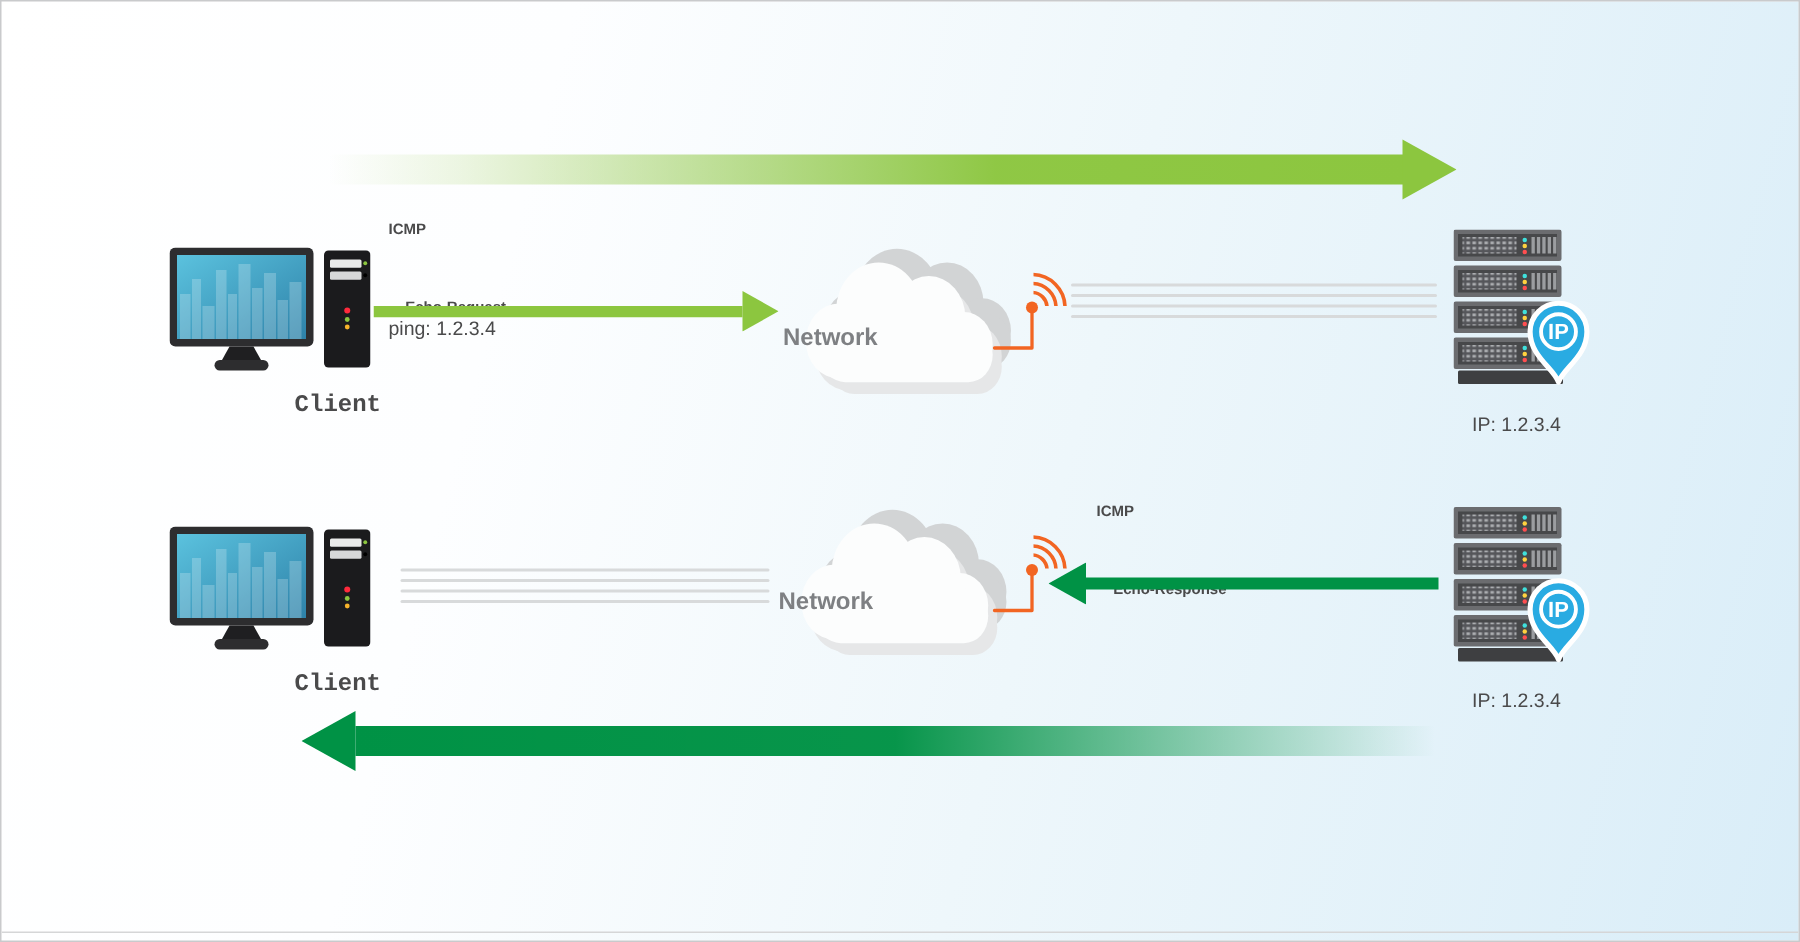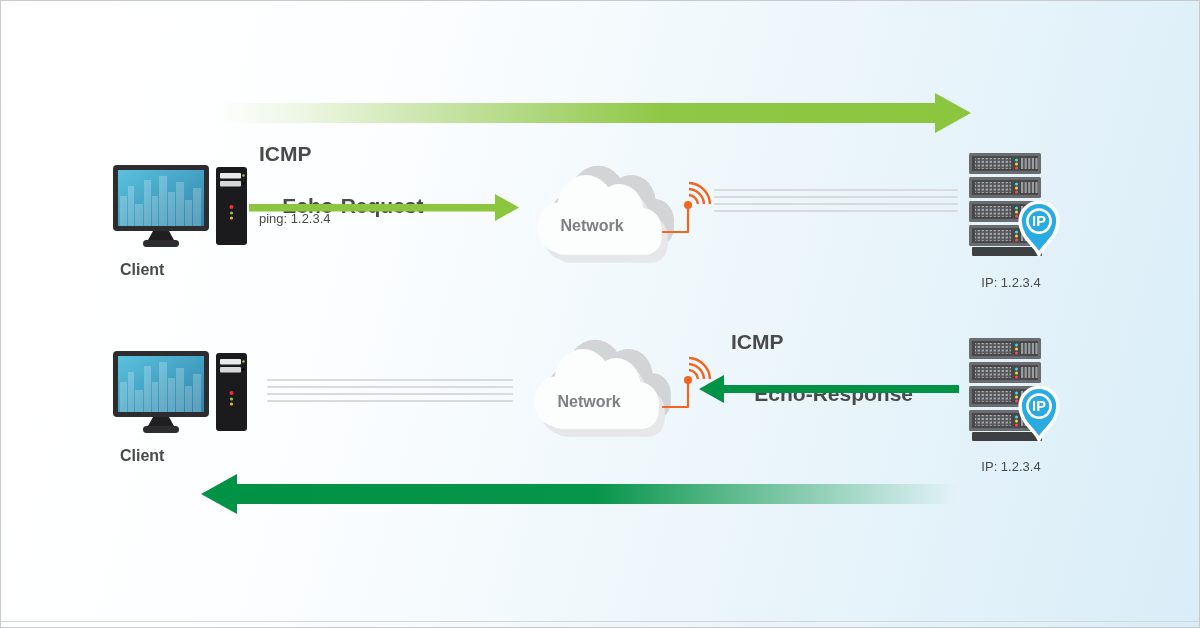--- a/index.html
+++ b/index.html
@@ -3,24 +3,24 @@
 <meta charset="utf-8">
 <style>
   html,body{margin:0;padding:0;background:#fff;}
   .canvas{
     position:relative;width:1200px;height:628px;box-sizing:border-box;
     border:1px solid #c9cacc;overflow:hidden;
     background:linear-gradient(105deg,#ffffff 0%,#fdfeff 28%,#eef7fb 58%,#d9edf8 100%);
     font-family:"Liberation Sans","DejaVu Sans",sans-serif;
   }
   .abs{position:absolute;}
-  .label{position:absolute;color:var(--text-dark,#4a4a4a);font-weight:bold;font-size:16px;text-align:left;}
-  .proto{position:absolute;color:var(--text-dark,#4a4a4a);font-weight:bold;font-size:21px;line-height:26px;white-space:pre;}
+  .label{position:absolute;color:var(--text-dark,#4a4a4a);font-weight:bold;font-size:16px;text-align:right;font-family:Liberation Mono, monospace;}
+  .proto{position:absolute;color:var(--text-dark,#4a4a4a);font-weight:bold;font-size:10px;line-height:26px;white-space:pre;}
   .small-text{position:absolute;color:var(--text-dark,#4a4a4a);font-weight:normal;font-size:13px;}
-  .network-label{position:absolute;color:var(--network-gray,#77787b);font-weight:bold;font-size:16px;text-align:center;}
+  .network-label{position:absolute;color:var(--network-gray,#77787b);font-weight:bold;font-size:16px;}
   .sig-line{position:absolute;height:2px;background:var(--line-gray,#d8dadb);border-radius:1px;}
   .bottom-rule{position:absolute;left:0;top:620px;width:100%;height:1px;background:#d5d6d7;}
 </style>
 </head>
 <body>
 
 <div class="canvas">
 
   <svg width="0" height="0" style="position:absolute" aria-hidden="true">
     <defs>

